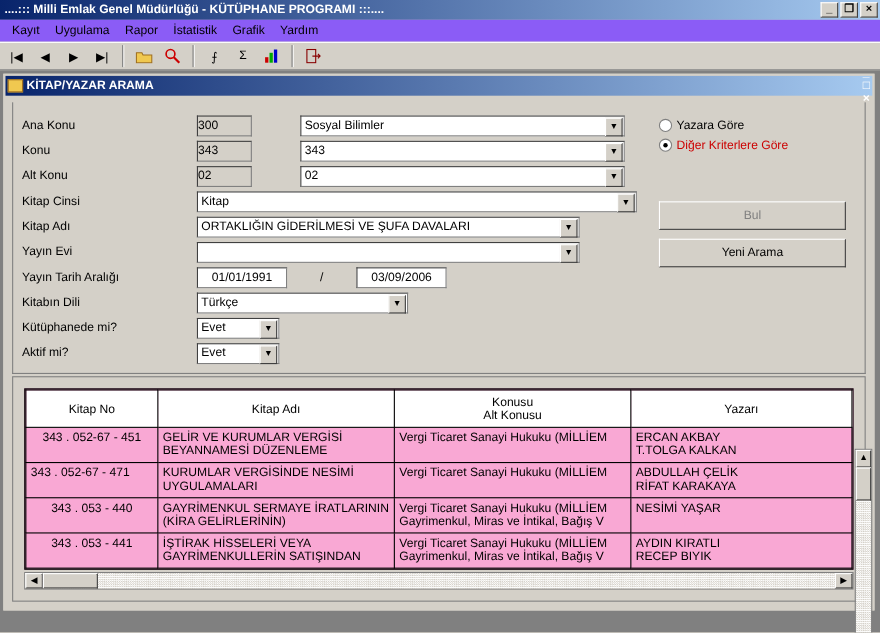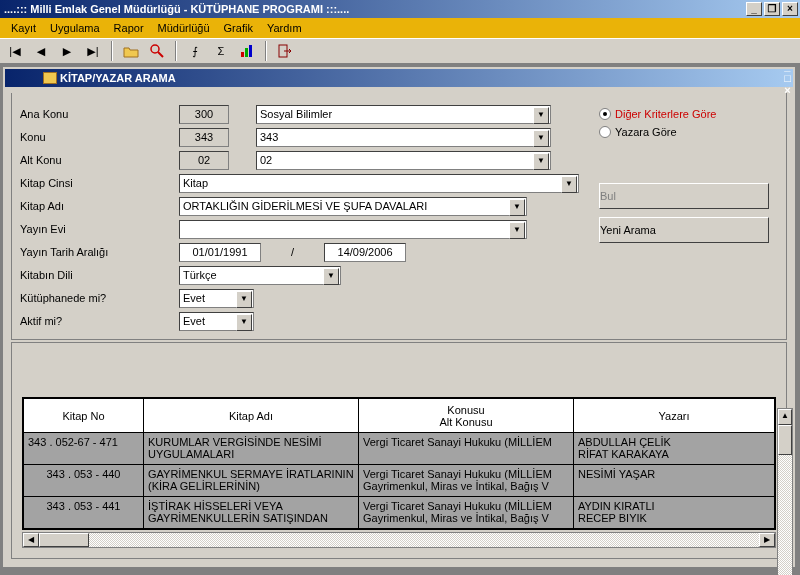--- a/index.html
+++ b/index.html
@@ -1,46 +1,46 @@
 <!DOCTYPE html>
 <html><head>
 <meta charset="utf-8">
 <style>
 * { box-sizing: border-box; font-family: Tahoma, Arial, sans-serif; font-size: 11px; }
 body { margin: 0; background: #d4d0c8; width: 800px; height: 575px; overflow: hidden; }
 .titlebar { background: linear-gradient(90deg, #08246b, #a6caf0); color: #fff; height: 18px; display: flex; align-items: center; padding: 0 2px; font-weight: bold; }
 .titlebar .title { flex: 1; padding-left: 2px; }
 .titlebar .controls { display: flex; }
 .titlebar .controls div { width: 16px; height: 14px; background: #d4d0c8; border: 1px solid #fff; border-right-color: #404040; border-bottom-color: #404040; margin-left: 2px; text-align: center; line-height: 11px; color: #000; font-family: Arial; font-size: 10px; }
-.menubar { background: #eab308; height: 20px; display: flex; align-items: center; padding: 0 4px; }
+.menubar { background: #8b5cf6; height: 20px; display: flex; align-items: center; padding: 0 4px; }
 .menubar span { padding: 2px 7px; cursor: default; }
 .toolbar { background: #d4d0c8; height: 26px; display: flex; align-items: center; padding: 2px 4px; border-top: 1px solid #fff; border-bottom: 1px solid #808080; gap: 4px; }
 .toolbar .tbtn { width: 22px; height: 22px; display: flex; align-items: center; justify-content: center; }
 .toolbar .sep { width: 1px; height: 20px; border-left: 1px solid #808080; border-right: 1px solid #fff; margin: 0 3px; }
 .mdi { position: relative; background: #808080; height: 511px; padding: 3px; }
 .subwin { background: #d4d0c8; border: 2px solid #d4d0c8; width: 792px; }
 .subtitle { background: linear-gradient(90deg, #08246b, #a6caf0); color: #fff; height: 18px; display: flex; align-items: center; font-weight: bold; padding: 0 2px; }
-.subtitle .t { flex: 1; display: flex; align-items: center; gap: 3px; margin-left: 36px; }
+.subtitle .t { flex: 1; display: flex; align-items: center; gap: 3px; }
 .subtitle .icon { width: 14px; height: 12px; background: #f0c850; border: 1px solid #a07020; }
 .formarea { display: flex; padding: 10px 8px 6px 8px; gap: 20px; border: 1px solid #808080; border-top: none; margin: 6px; margin-bottom: 2px; }
 .left { flex: 1; }
 .row { display: flex; align-items: center; height: 22px; margin-bottom: 1px; gap: 24px; }
 .row .lbl { width: 135px; }
-.codebox { width: 50px; height: 19px; background: #d4d0c8; border: 1px solid #808080; border-top-color: #404040; border-left-color: #404040; text-align: center; line-height: 17px; margin-right: 3px; }
+.codebox { width: 50px; height: 19px; background: #d4d0c8; border: 1px solid #808080; border-top-color: #404040; border-left-color: #404040; text-align: left; line-height: 17px; margin-right: 20px; }
 .txtbox { height: 19px; background: #fff; border: 1px solid #808080; border-top-color: #404040; border-left-color: #404040; padding: 0 3px; line-height: 17px; }
 .combo { position: relative; }
 .combo .arrow { position: absolute; right: 1px; top: 1px; width: 16px; height: 17px; background: #d4d0c8; border: 1px solid #fff; border-right-color: #404040; border-bottom-color: #404040; text-align: center; line-height: 13px; font-size: 8px; }
 .right { width: 200px; padding-top: 2px; }
 .radio { display: flex; align-items: center; height: 18px; }
 .radio .dot { width: 12px; height: 12px; border-radius: 50%; background: #fff; border: 1px solid #808080; margin-right: 4px; display: flex; align-items: center; justify-content: center; }
 .radio .dot .inner { width: 4px; height: 4px; border-radius: 50%; background: #000; }
-.btn { width: 170px; height: 26px; background: #d4d0c8; border: 1px solid #fff; border-right-color: #404040; border-bottom-color: #404040; margin-top: 8px; text-align: left; line-height: 24px; }
+.btn { width: 170px; height: 26px; background: #d4d0c8; border: 1px solid #fff; border-right-color: #404040; border-bottom-color: #404040; margin-top: 8px; text-align: center; line-height: 24px; }
 .btn.disabled { color: #808080; }
 .gridwrap { margin: 0 6px 6px 6px; border: 1px solid #808080; padding: 10px; background: #d4d0c8; }
-.grid { background: #a3a3a3; border: 1px solid #000; margin-top: 44px; }
+.grid { background: #f9a8d4; border: 1px solid #000; }
 table { border-collapse: collapse; width: 100%; }
 th { background: #fff; border: 1px solid #000; padding: 3px 4px; font-weight: normal; text-align: center; height: 34px; }
 td { border: 1px solid #000; padding: 3px 4px; height: 32px; vertical-align: top; }
 .scrollbar-h { height: 16px; background: #d4d0c8; border: 1px solid #808080; display: flex; margin-top: 2px; }
 .scrollbar-h .sb-btn { width: 16px; background: #d4d0c8; border: 1px solid #fff; border-right-color: #404040; border-bottom-color: #404040; text-align: center; font-size: 8px; line-height: 12px; }
 .scrollbar-h .track { flex: 1; background: repeating-conic-gradient(#d4d0c8 0% 25%, #fff 0% 50%) 50% / 2px 2px; position: relative; }
 .scrollbar-h .thumb { position: absolute; left: 0; top: 0; width: 50px; height: 100%; background: #d4d0c8; border: 1px solid #fff; border-right-color: #404040; border-bottom-color: #404040; }
 .scrollbar-v { position: absolute; right: 7px; top: 344px; width: 16px; height: 192px; background: repeating-conic-gradient(#d4d0c8 0% 25%, #fff 0% 50%) 50% / 2px 2px; border: 1px solid #808080; display: flex; flex-direction: column; }
 .scrollbar-v .sb-btn { height: 16px; background: #d4d0c8; border: 1px solid #fff; border-right-color: #404040; border-bottom-color: #404040; text-align: center; font-size: 8px; line-height: 12px; }
 .scrollbar-v .track { flex: 1; position: relative; }
@@ -55,21 +55,21 @@
     <div>_</div>
     <div>❐</div>
     <div>×</div>
   </div>
 </div>
 
 <div class="menubar">
   <span>Kayıt</span>
   <span>Uygulama</span>
   <span>Rapor</span>
-  <span>Müdürlüğü</span>
+  <span>İstatistik</span>
   <span>Grafik</span>
   <span>Yardım</span>
 </div>
 
 <div class="toolbar">
   <div class="tbtn">|◀</div>
   <div class="tbtn">◀</div>
   <div class="tbtn">▶</div>
   <div class="tbtn">▶|</div>
   <div class="sep"></div>
@@ -143,65 +143,71 @@
             <div class="txtbox combo" style="width:348px"><span>ORTAKLIĞIN GİDERİLMESİ VE ŞUFA DAVALARI</span><div class="arrow">▼</div></div>
           </div>
         <div class="row">
             <div class="lbl">Yayın Evi</div>
             <div class="txtbox combo" style="width:348px"><span></span><div class="arrow">▼</div></div>
           </div>
         <div class="row">
             <div class="lbl">Yayın Tarih Aralığı</div>
             <div class="txtbox" style="width:82px;text-align:center">01/01/1991</div>
             <span style="margin:0 6px">/</span>
-            <div class="txtbox" style="width:82px;text-align:center">14/09/2006</div>
+            <div class="txtbox" style="width:82px;text-align:center">03/09/2006</div>
           </div>
         <div class="row">
             <div class="lbl">Kitabın Dili</div>
-            <div class="txtbox combo" style="width:162px"><span>Türkçe</span><div class="arrow">▼</div></div>
+            <div class="txtbox combo" style="width:192px"><span>Türkçe</span><div class="arrow">▼</div></div>
           </div>
         <div class="row">
             <div class="lbl">Kütüphanede mi?</div>
             <div class="txtbox combo" style="width:75px"><span>Evet</span><div class="arrow">▼</div></div>
           </div>
         <div class="row">
             <div class="lbl">Aktif mi?</div>
             <div class="txtbox combo" style="width:75px"><span>Evet</span><div class="arrow">▼</div></div>
           </div>
       </div>
       <div class="right">
+        <div class="radio">
+            <div class="dot"></div>
+            <span>Yazara Göre</span>
+          </div>
         <div class="radio">
             <div class="dot">
               <div class="inner"></div>
             </div>
             <span style="color:#c00">Diğer Kriterlere Göre</span>
-          </div>
-        <div class="radio">
-            <div class="dot"></div>
-            <span>Yazara Göre</span>
           </div>
         <div style="height:34px"></div>
         <div class="btn disabled">Bul</div>
         <div class="btn">Yeni Arama</div>
       </div>
     </div>
 
     <div class="gridwrap">
       <div class="grid">
         <table>
           <thead>
               <tr>
             <th style="width:120px">Kitap No</th>
             <th style="width:215px">Kitap Adı</th>
             <th style="width:215px"><span>Konusu</span><br><span>Alt Konusu</span></th>
             <th>Yazarı</th>
           </tr>
             </thead>
           <tbody id="tbody">
               <tr>
+                <td style="text-align: center;">343 . 052-67 - 451</td>
+                <td>GELİR VE KURUMLAR VERGİSİ BEYANNAMESİ DÜZENLEME</td>
+                <td>Vergi Ticaret Sanayi Hukuku (MİLLİEM</td>
+                <td>ERCAN AKBAY<br>T.TOLGA KALKAN</td>
+              </tr>
+              <tr>
                 <td style="">343 . 052-67 - 471</td>
                 <td>KURUMLAR VERGİSİNDE NESİMİ UYGULAMALARI</td>
                 <td>Vergi Ticaret Sanayi Hukuku (MİLLİEM</td>
                 <td>ABDULLAH ÇELİK<br>RİFAT KARAKAYA</td>
               </tr>
               <tr>
                 <td style="text-align: center;">343 . 053 - 440</td>
                 <td>GAYRİMENKUL SERMAYE İRATLARININ (KİRA GELİRLERİNİN)</td>
                 <td>Vergi Ticaret Sanayi Hukuku (MİLLİEM Gayrimenkul, Miras ve İntikal, Bağış V</td>
                 <td>NESİMİ YAŞAR</td>

